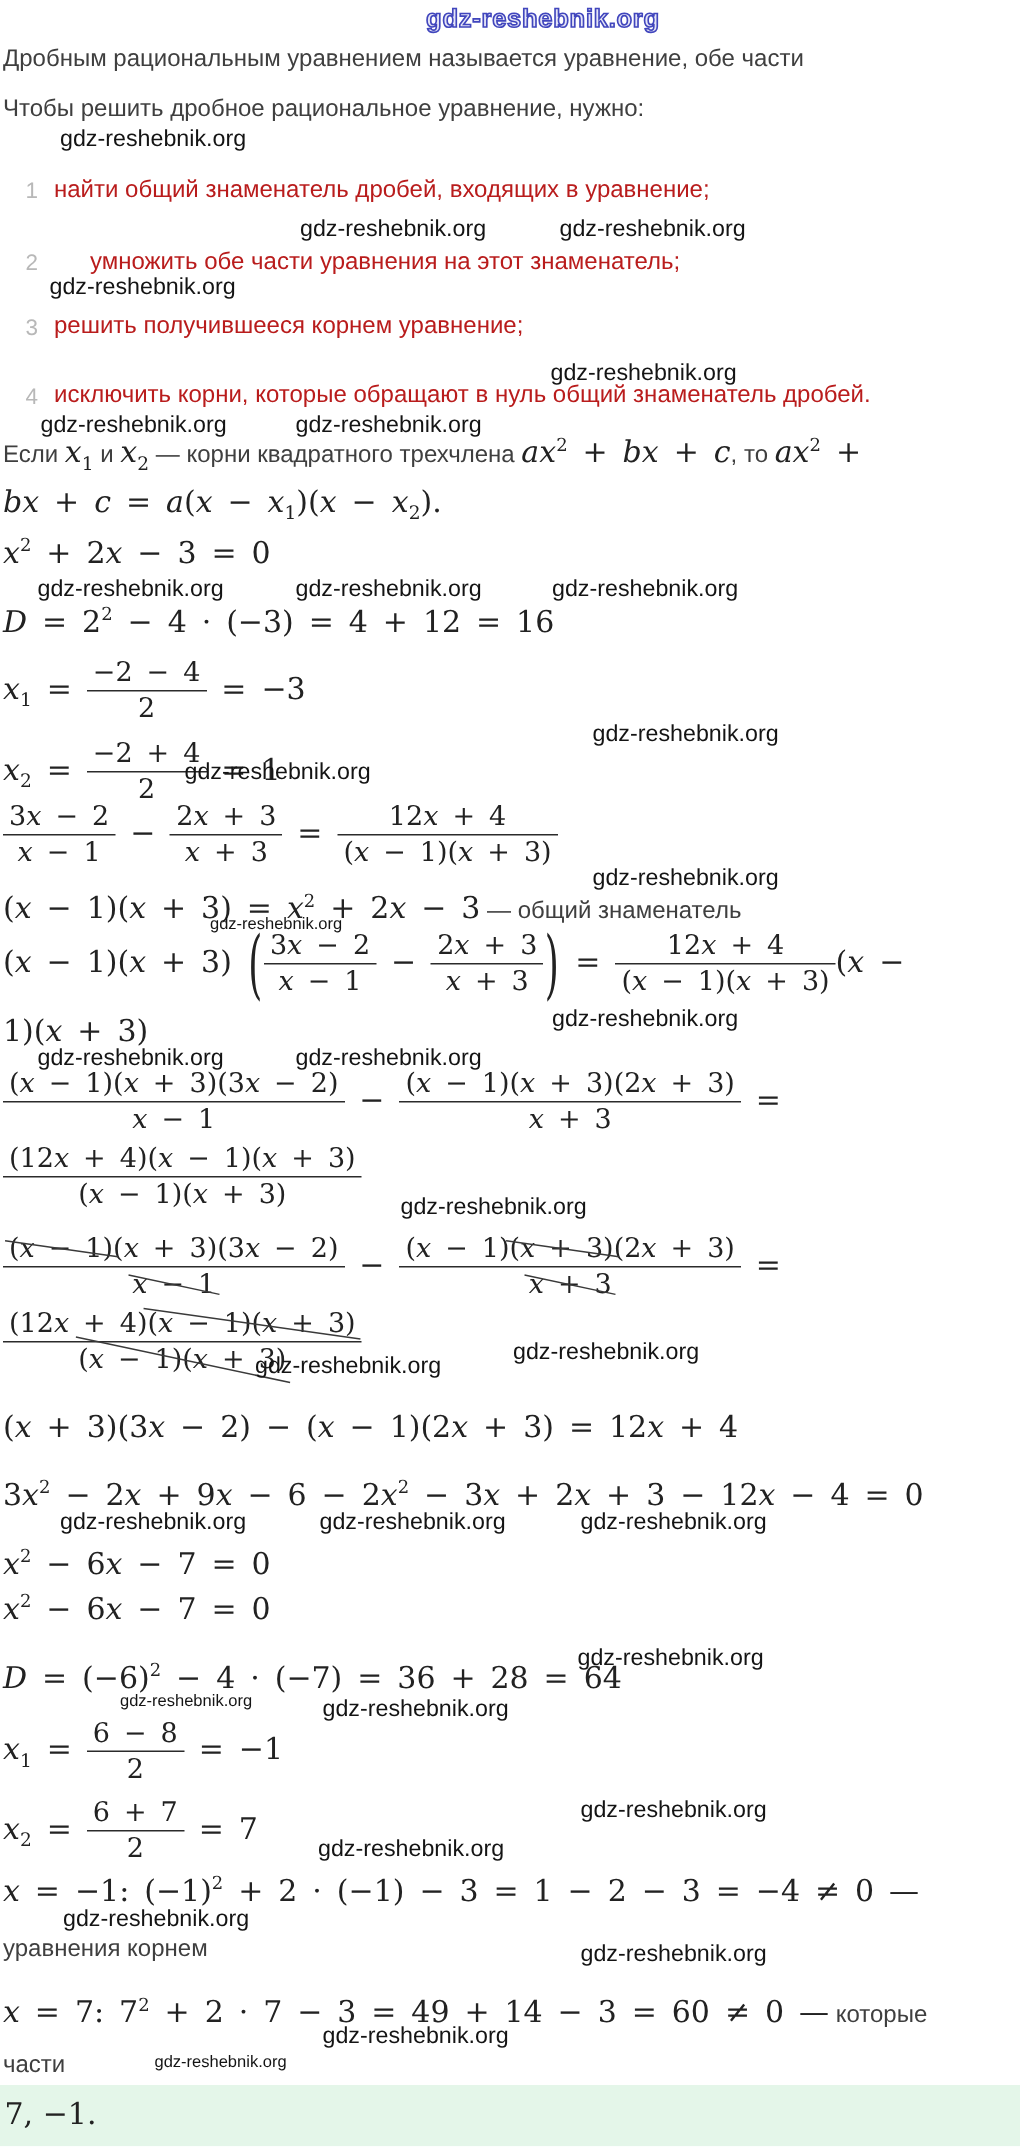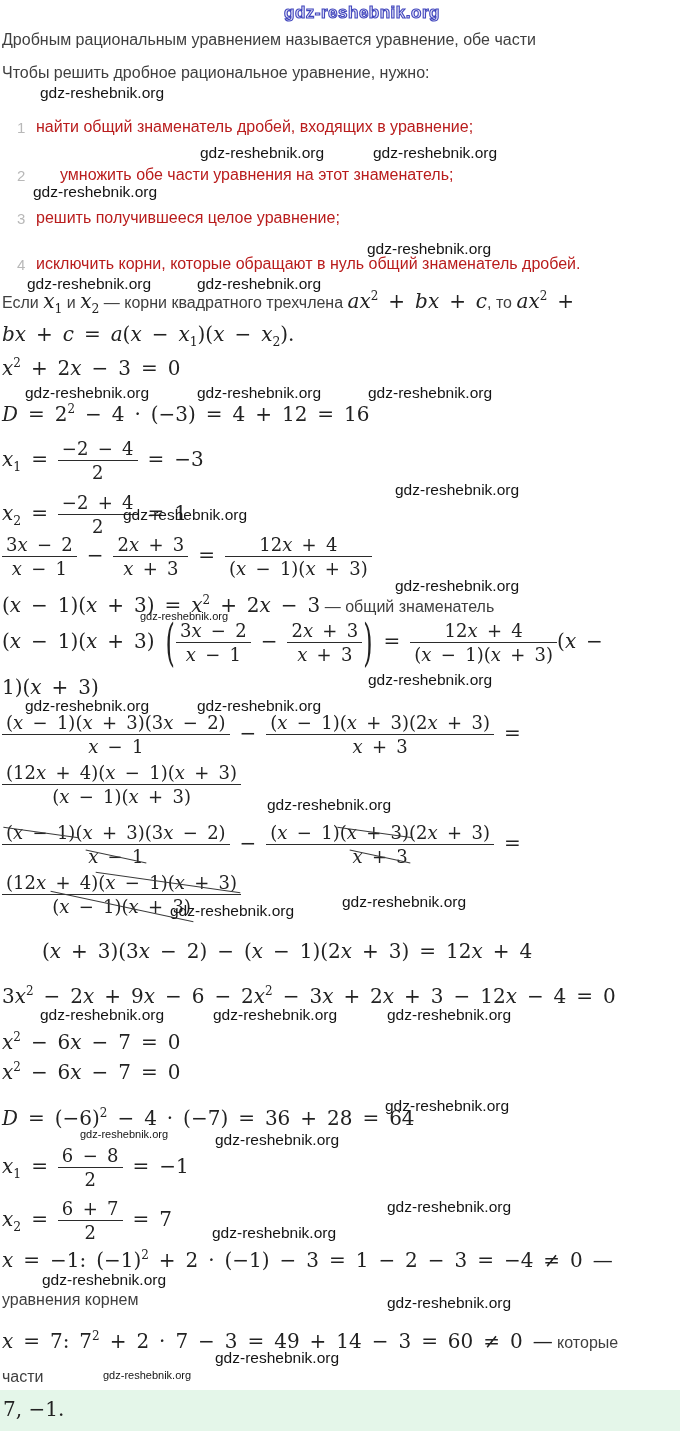--- a/index.html
+++ b/index.html
@@ -44,21 +44,21 @@
   <div class="step-num" style="left:17px;top:119px;">1</div>
   <div class="step-txt" style="left:36px;top:118px;">найти общий знаменатель дробей, входящих в уравнение;</div>
   <div class="line wm" style="left:200px;top:144px;">gdz-reshebnik.org</div>
   <div class="line wm" style="left:373px;top:144px;">gdz-reshebnik.org</div>
 
   <div class="step-num" style="left:17px;top:167px;">2</div>
   <div class="step-txt" style="left:36px;top:166px;margin-left:24px;">умножить обе части уравнения на этот знаменатель;</div>
   <div class="line wm" style="left:33px;top:183px;">gdz-reshebnik.org</div>
 
   <div class="step-num" style="left:17px;top:210px;">3</div>
-  <div class="step-txt" style="left:36px;top:209px;">решить получившееся целое уравнение;</div>
+  <div class="step-txt" style="left:36px;top:209px;">решить получившееся корнем уравнение;</div>
   <div class="line wm" style="left:367px;top:240px;">gdz-reshebnik.org</div>
 
   <div class="step-num" style="left:17px;top:256px;">4</div>
   <div class="step-txt" style="left:36px;top:255px;">исключить корни, которые обращают в нуль общий знаменатель дробей.</div>
   <div class="line wm" style="left:27px;top:275px;">gdz-reshebnik.org</div>
   <div class="line wm" style="left:197px;top:275px;">gdz-reshebnik.org</div>
 
   <div class="line txt" style="left:2px;top:289px;">Если <span class="m"><i>x</i><sub>1</sub></span> и <span class="m"><i>x</i><sub>2</sub></span> — корни квадратного трехчлена <span class="m"><i>ax</i><sup>2</sup> + <i>bx</i> + <i>c</i></span>, то <span class="m"><i>ax</i><sup>2</sup> +</span></div>
   <div class="line m" style="left:2px;top:322px;"><i>bx</i> + <i>c</i> = <i>a</i>(<i>x</i> − <i>x</i><sub>1</sub>)(<i>x</i> − <i>x</i><sub>2</sub>).</div>
 
@@ -85,21 +85,21 @@
 
   <div class="line m" style="left:2px;top:712px;"><span class="fr"><span class="nu">(<i>x</i> − 1)(<i>x</i> + 3)(3<i>x</i> − 2)</span><span class="de"><i>x</i> − 1</span></span> − <span class="fr"><span class="nu">(<i>x</i> − 1)(<i>x</i> + 3)(2<i>x</i> + 3)</span><span class="de"><i>x</i> + 3</span></span> =</div>
   <div class="line m" style="left:2px;top:762px;"><span class="fr"><span class="nu">(12<i>x</i> + 4)(<i>x</i> − 1)(<i>x</i> + 3)</span><span class="de">(<i>x</i> − 1)(<i>x</i> + 3)</span></span></div>
   <div class="line wm" style="left:267px;top:796px;">gdz-reshebnik.org</div>
 
   <div class="line m" style="left:2px;top:822px;"><span class="fr"><span class="nu"><span class="cx">(<i>x</i> − 1)</span>(<i>x</i> + 3)(3<i>x</i> − 2)</span><span class="de"><span class="cx"><i>x</i> − 1</span></span></span> − <span class="fr"><span class="nu">(<i>x</i> − 1)<span class="cx">(<i>x</i> + 3)</span>(2<i>x</i> + 3)</span><span class="de"><span class="cx"><i>x</i> + 3</span></span></span> =</div>
   <div class="line m" style="left:2px;top:872px;"><span class="fr"><span class="nu">(12<i>x</i> + 4)<span class="cx">(<i>x</i> − 1)(<i>x</i> + 3)</span></span><span class="de"><span class="cx">(<i>x</i> − 1)(<i>x</i> + 3)</span></span></span></div>
   <div class="line wm" style="left:170px;top:902px;">gdz-reshebnik.org</div>
   <div class="line wm" style="left:342px;top:893px;">gdz-reshebnik.org</div>
 
-  <div class="line m" style="left:2px;top:939px;margin-left:40px;">(<i>x</i> + 3)(3<i>x</i> − 2) − (<i>x</i> − 1)(2<i>x</i> + 3) = 12<i>x</i> + 4</div>
+  <div class="line m" style="left:2px;top:939px;">(<i>x</i> + 3)(3<i>x</i> − 2) − (<i>x</i> − 1)(2<i>x</i> + 3) = 12<i>x</i> + 4</div>
   <div class="line m" style="left:2px;top:984px;">3<i>x</i><sup>2</sup> − 2<i>x</i> + 9<i>x</i> − 6 − 2<i>x</i><sup>2</sup> − 3<i>x</i> + 2<i>x</i> + 3 − 12<i>x</i> − 4 = 0</div>
   <div class="line wm" style="left:40px;top:1006px;">gdz-reshebnik.org</div>
   <div class="line wm" style="left:213px;top:1006px;">gdz-reshebnik.org</div>
   <div class="line wm" style="left:387px;top:1006px;">gdz-reshebnik.org</div>
   <div class="line m" style="left:2px;top:1030px;"><i>x</i><sup>2</sup> − 6<i>x</i> − 7 = 0</div>
   <div class="line m" style="left:2px;top:1060px;"><i>x</i><sup>2</sup> − 6<i>x</i> − 7 = 0</div>
 
   <div class="line wm" style="left:385px;top:1097px;">gdz-reshebnik.org</div>
   <div class="line m" style="left:2px;top:1106px;"><i>D</i> = (−6)<sup>2</sup> − 4 · (−7) = 36 + 28 = 64</div>
   <div class="line wm sm" style="left:80px;top:1128px;">gdz-reshebnik.org</div>

